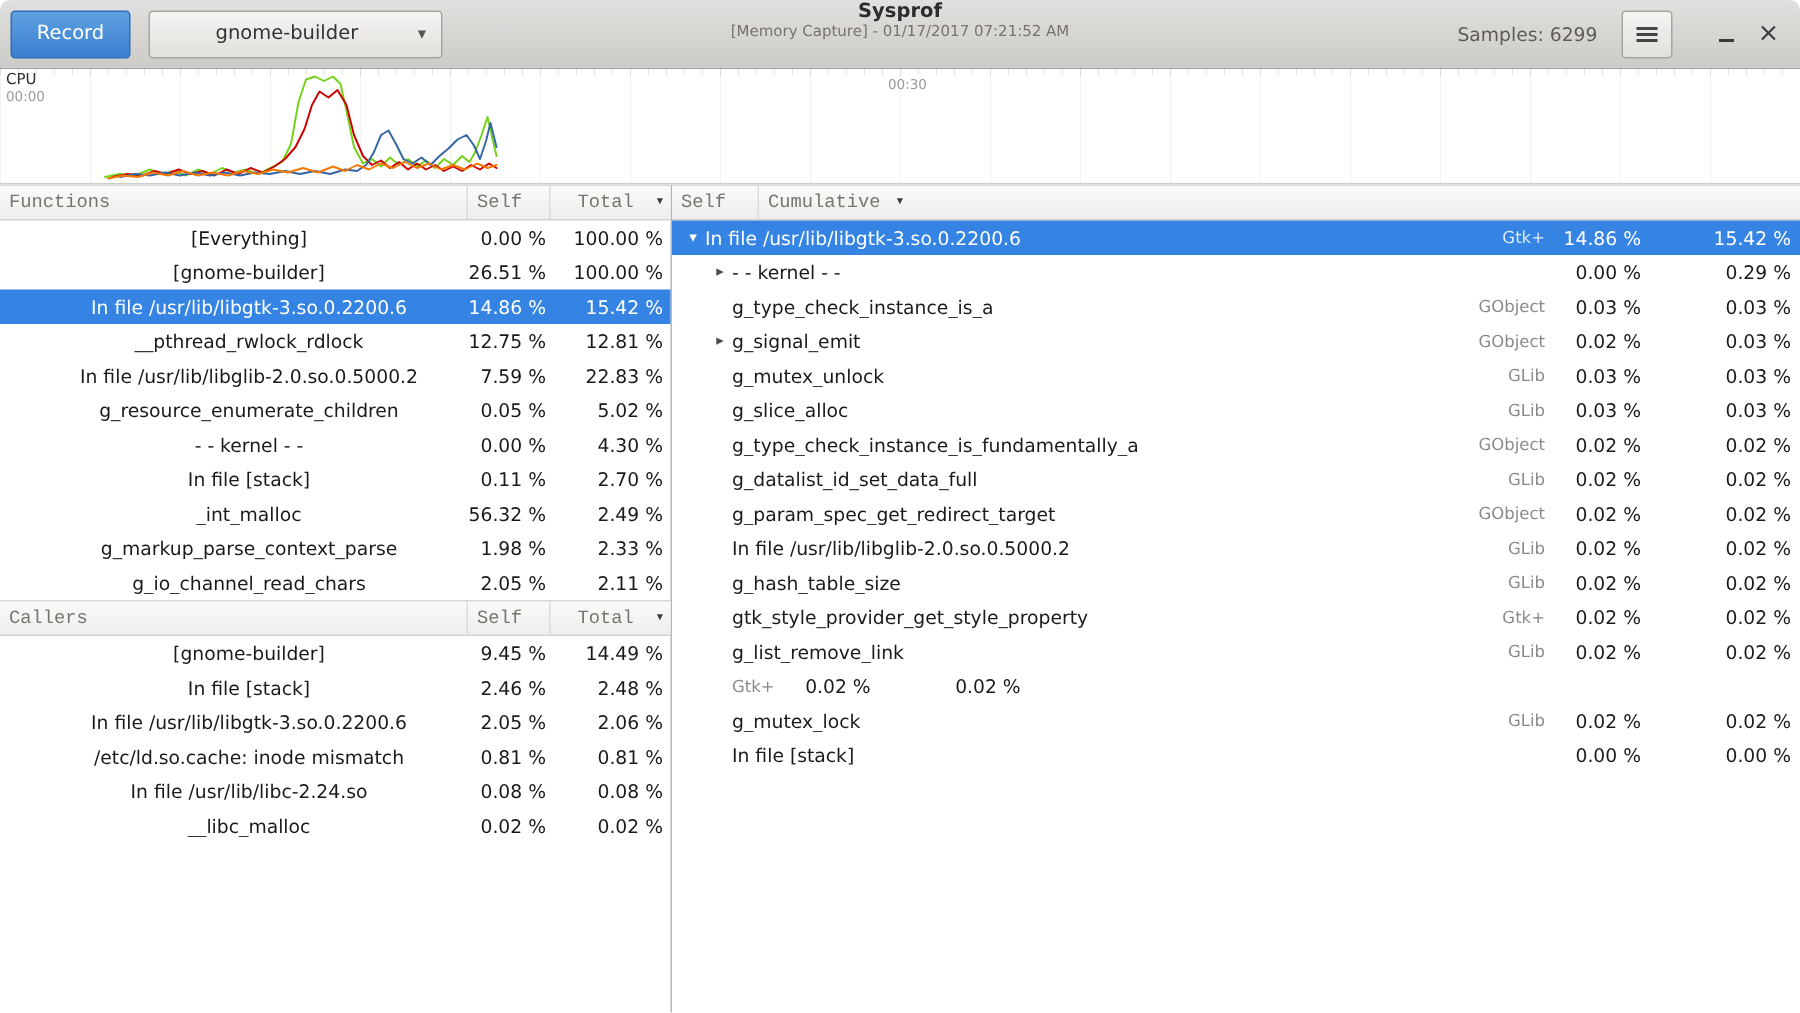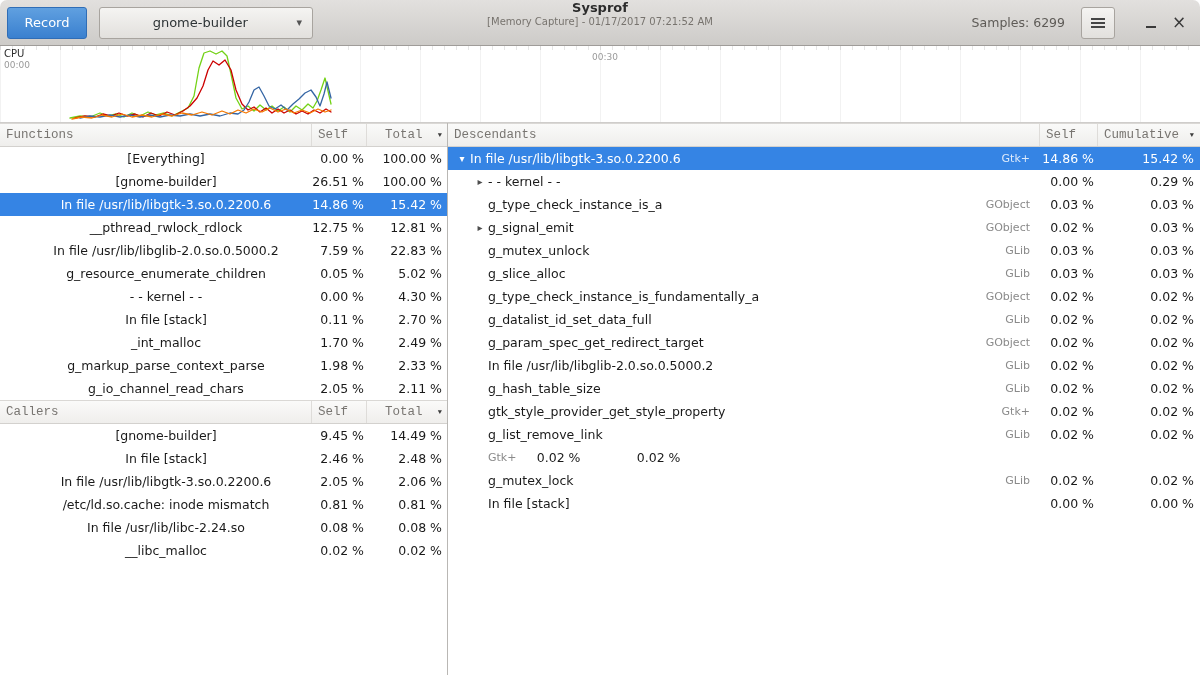--- a/index.html
+++ b/index.html
@@ -22,21 +22,21 @@
     height:32px; border:1px solid #a8a49f; border-radius:3px;
     background:linear-gradient(to bottom,#f5f4f2,#e2e0dd);
     display:flex; align-items:center; justify-content:center;
     font-size:13px; color:#2e3436; cursor:default;
   }
   .record-btn {
     width:80px; margin-right:12px; color:#ffffff;
     background:linear-gradient(to bottom,#60a0e0,#3a80cf);
     border-color:#2f6db6;
   }
-  .combo { width:214px; padding:0 10px; justify-content:space-between; }
+  .combo { width:196px; padding:0 10px; justify-content:space-between; }
   .combo .combo-label { flex:1; text-align:center; }
   .combo .arrow { color:#555; font-size:11px; margin-left:6px; }
   .titlebox {
     position:absolute; left:0; right:0; top:0; height:46px;
     display:flex; flex-direction:column; align-items:center; justify-content:flex-start;
     pointer-events:none;
   }
   .title { font-size:13px; font-weight:bold; color:#2c2c2c; line-height:15px; }
   .subtitle { font-size:10px; color:#77736e; line-height:13px; }
   .hb-right { margin-left:auto; display:flex; align-items:center; z-index:2; }
@@ -187,21 +187,21 @@
           <div class="cell num col-self-l">0.00 %</div>
           <div class="cell num col-total-l">4.30 %</div>
         </div>
         <div class="row">
           <div class="cell name-cell">In file [stack]</div>
           <div class="cell num col-self-l">0.11 %</div>
           <div class="cell num col-total-l">2.70 %</div>
         </div>
         <div class="row">
           <div class="cell name-cell">_int_malloc</div>
-          <div class="cell num col-self-l">1.70 %</div>
+          <div class="cell num col-self-l">56.32 %</div>
           <div class="cell num col-total-l">2.49 %</div>
         </div>
         <div class="row">
           <div class="cell name-cell">g_markup_parse_context_parse</div>
           <div class="cell num col-self-l">1.98 %</div>
           <div class="cell num col-total-l">2.33 %</div>
         </div>
         <div class="row">
           <div class="cell name-cell">g_io_channel_read_chars</div>
           <div class="cell num col-self-l">2.05 %</div>
@@ -248,21 +248,20 @@
           <div class="cell name-cell">__libc_malloc</div>
           <div class="cell num col-self-l">0.02 %</div>
           <div class="cell num col-total-l">0.02 %</div>
         </div>
       </div>
     <div class="grow-fill"></div>
   </div>
 
   <div class="right-panel">
     <div class="thead">
-      <div class="th grow">Descendants</div>
       <div class="th col-self-r">Self</div>
       <div class="th col-cum-r">
         <span>Cumulative</span>
         <span class="sort-arrow">▼</span>
       </div>
     </div>
     <div class="tbody">
 
     <div class="row drow selected">
           <span class="expander">▾</span>

